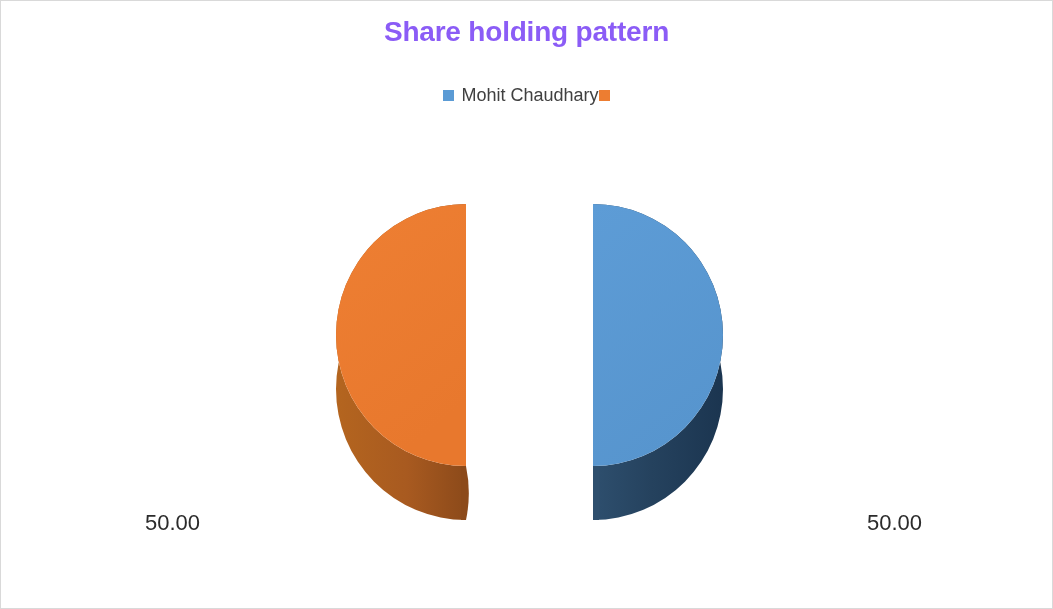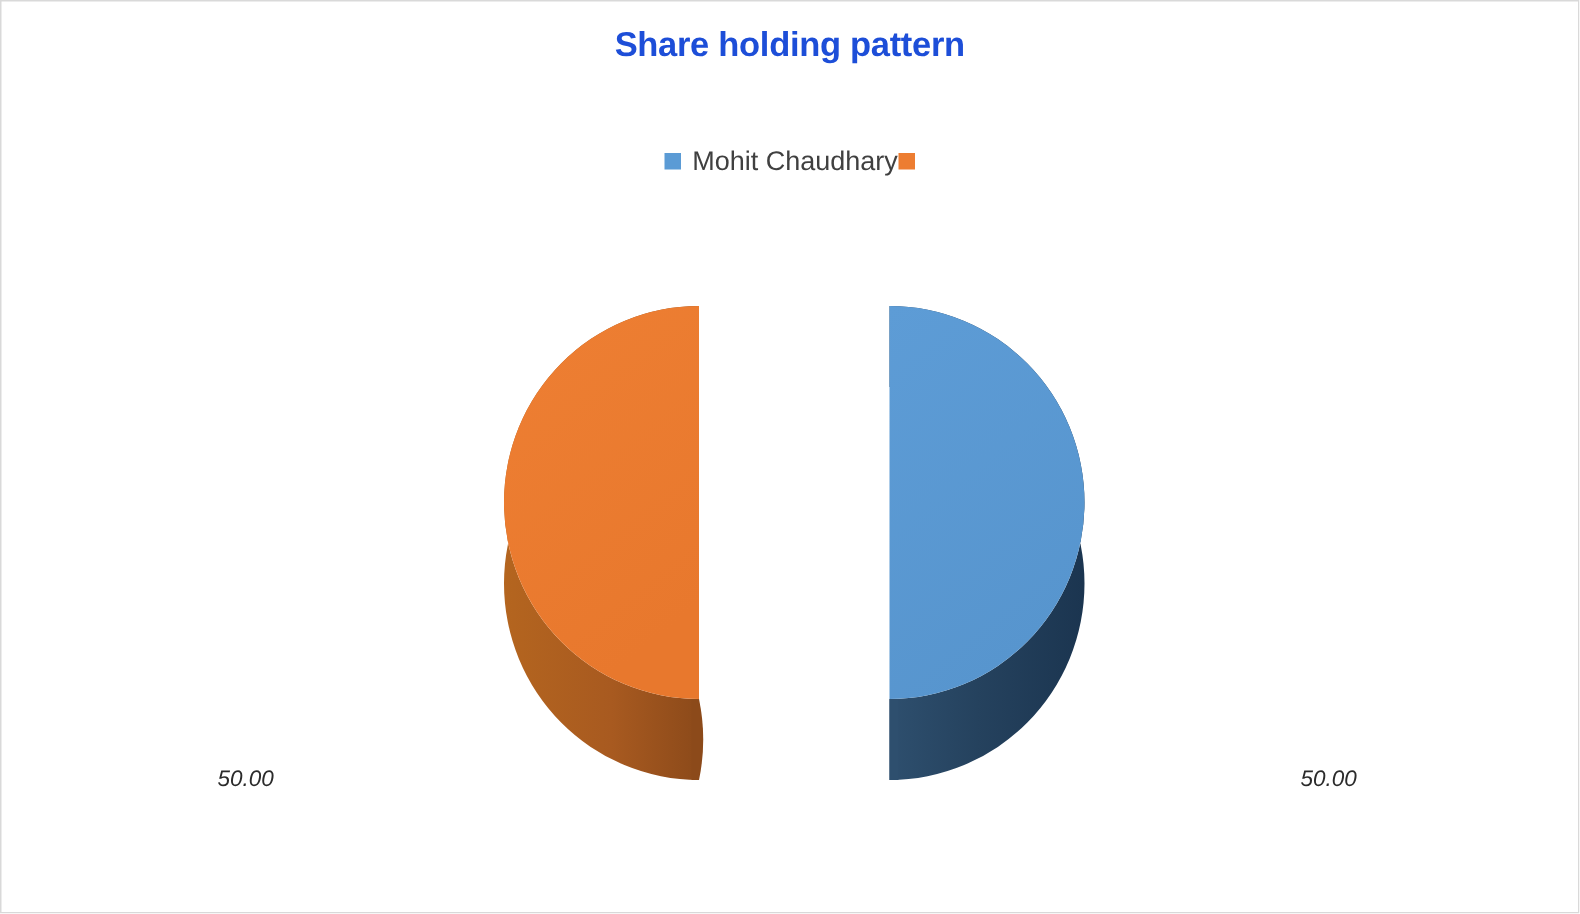--- a/index.html
+++ b/index.html
@@ -18,29 +18,29 @@
     border: 1px solid #d9d9d9;
     box-sizing: border-box;
     overflow: hidden;
   }
   #chart-title {
     position: absolute;
     top: 16px;
     left: 0;
     width: 100%;
     text-align: center;
-    font-size: 23px;
+    font-size: 28px;
     font-weight: bold;
-    color: #1d4ed8;
+    color: #8b5cf6;
     letter-spacing: -0.2px;
     line-height: 1.1;
   }
   #chart-legend {
     position: absolute;
-    top: 97px;
+    top: 85px;
     left: 0;
     width: 100%;
     display: flex;
     justify-content: center;
     align-items: center;
     text-align: right;
   }
   .legend-entry {
     display: flex;
     align-items: center;
@@ -65,25 +65,24 @@
     width: 1053px;
     height: 460px;
   }
   #pie-svg {
     position: absolute;
     top: 0;
     left: 0;
   }
   .data-label {
     position: absolute;
-    font-size: 15px;
+    font-size: 22px;
     color: #2b2b2b;
     white-space: nowrap;
     line-height: 1;
-    font-style: italic;
   }
   #label-left  { left: 144px; top: 381px; }
   #label-right { left: 866px; top: 381px; }
 </style>
 </head>
 <body>
 
 <div id="chart-frame">
 
   <div id="chart-title">Share holding pattern</div>

